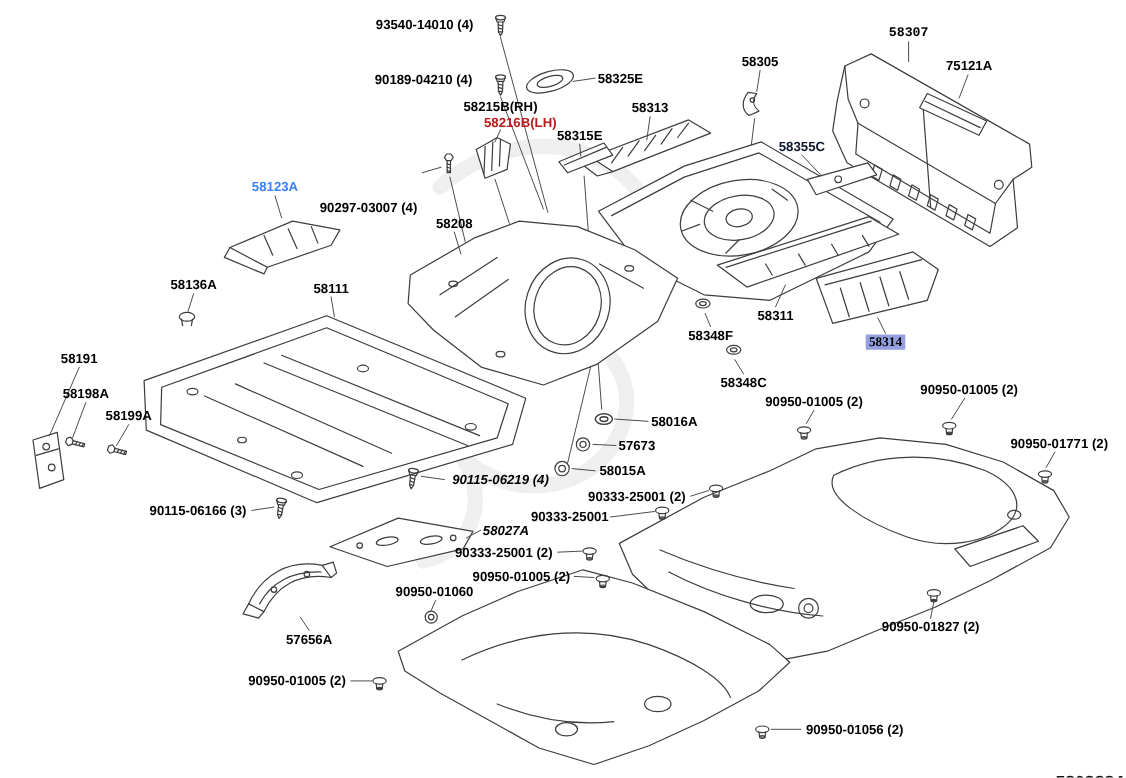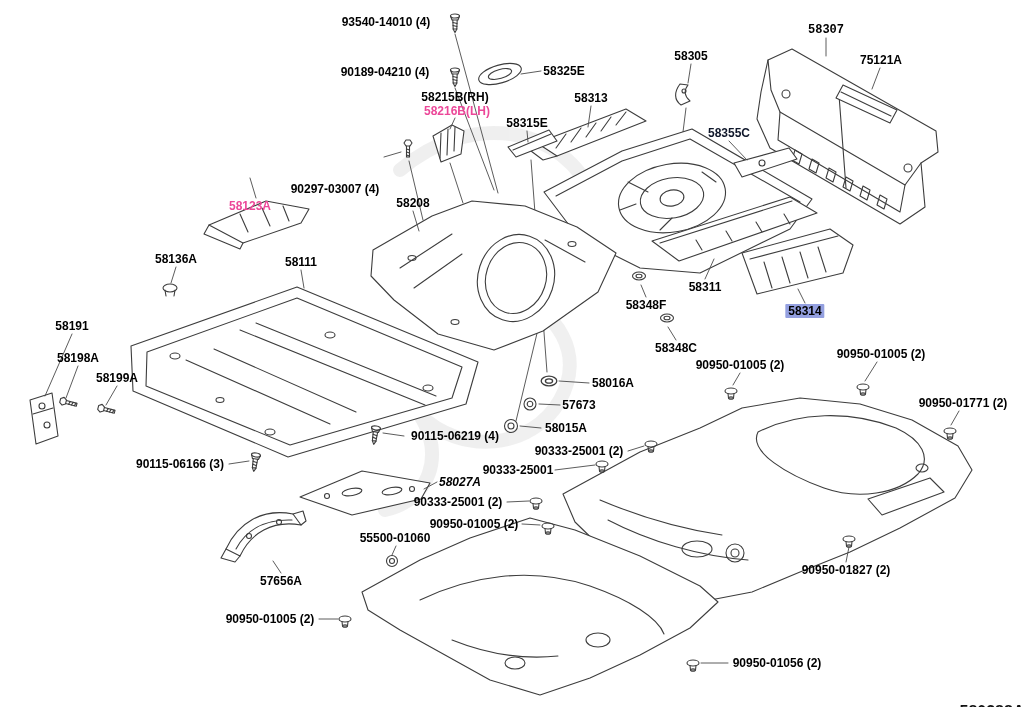--- a/index.html
+++ b/index.html
@@ -5,21 +5,21 @@
 <style>
   html,body{margin:0;padding:0;background:#fff;}
   .stage{position:relative;width:1024px;height:707px;background:#fff;overflow:hidden;
          font-family:"Liberation Sans",sans-serif;}
   .stage svg{position:absolute;left:0;top:0;}
   .ln{stroke:#3d3d3d;fill:none;stroke-width:1.1;stroke-linejoin:round;stroke-linecap:round;}
   .fw{fill:#ffffff;}
   .ld{stroke:#4a4a4a;stroke-width:0.9;fill:none;stroke-linecap:round;}
   .part-label{position:absolute;transform:translate(-50%,-50%);font-size:12px;font-weight:bold;
               color:#000;white-space:nowrap;line-height:1;cursor:default;}
-  .part-label.highlight{padding:1px 3px;border-radius:1px;}
+  .part-label.highlight{padding:1px 3px;border-radius:1px;font-family:Liberation Serif, serif;}
   .diagram-code{position:absolute;transform:translate(-50%,-50%);font-size:16px;font-weight:bold;
                 color:#111;white-space:nowrap;margin-top:20px;}
 </style>
 </head>
 <body>
 
 <div class="stage">
 
   <svg width="1024" height="707" viewBox="0 0 1024 707">
     <defs>
@@ -279,53 +279,53 @@
     <g>
       <path class="ld" d="M826,38 L826,56 M691,64 L688,83 M880,68 L872,89 M591,106 L588,127 M527,131 L528,142 M541,71 L521,74 M455,118 L450,129 M729,141 L747,160 M384,157 L401,152 M250,178 L256,198 M413,211 L419,231 M176,267 L171,283 M301,270 L304,288 M705,279 L714,259 M646,297 L641,285 M805,303 L798,289 M676,340 L668,327 M72,334 L45,396 M78,366 L66,398 M117,386 L106,405 M740,373 L733,385 M877,362 L865,381 M959,411 L951,425 M589,383 L559,381 M560,405 L539,404 M541,428 L520,426 M404,436 L383,433 M628,451 L644,446 M229,464 L249,461 M437,482 L424,489 M555,470 L595,465 M507,502 L529,501 M522,524 L540,525 M396,546 L392,555 M281,573 L273,561 M319,619 L338,619 M846,562 L849,547 M728,663 L701,663"></path>
     </g>
   </svg>
 
   <div>
       <div class="part-label" style="left: 386px; top: 22px; color: rgb(0, 0, 0);">93540-14010 (4)</div>
       <div class="part-label" style="left: 385px; top: 72px; color: rgb(0, 0, 0);">90189-04210 (4)</div>
       <div class="part-label" style="left: 564px; top: 71px; color: rgb(0, 0, 0);">58325E</div>
       <div class="part-label" style="left: 455px; top: 97px; color: rgb(0, 0, 0);">58215B(RH)</div>
-      <div class="part-label" style="left: 457px; top: 111px; color: #ec4899;">58216B(LH)</div>
+      <div class="part-label" style="left: 473px; top: 111px; color: #b91c1c;">58216B(LH)</div>
       <div class="part-label" style="left: 826px; top: 30px; color: rgb(0, 0, 0); font-family: Liberation Mono, monospace;">58307</div>
       <div class="part-label" style="left: 691px; top: 56px; color: rgb(0, 0, 0);">58305</div>
       <div class="part-label" style="left: 881px; top: 60px; color: rgb(0, 0, 0);">75121A</div>
       <div class="part-label" style="left: 591px; top: 98px; color: rgb(0, 0, 0);">58313</div>
       <div class="part-label" style="left: 527px; top: 123px; color: rgb(0, 0, 0);">58315E</div>
       <div class="part-label" style="left: 729px; top: 133px; color: #0f172a;">58355C</div>
       <div class="part-label" style="left: 335px; top: 157px; color: rgb(0, 0, 0); margin-top: 32px;">90297-03007 (4)</div>
-      <div class="part-label" style="left: 250px; top: 170px; color: #ec4899; margin-top: 36px;">58123A</div>
+      <div class="part-label" style="left: 250px; top: 170px; color: #3b82f6;">58123A</div>
       <div class="part-label" style="left: 413px; top: 203px; color: rgb(0, 0, 0);">58208</div>
       <div class="part-label" style="left: 176px; top: 259px; color: rgb(0, 0, 0);">58136A</div>
       <div class="part-label" style="left: 301px; top: 262px; color: rgb(0, 0, 0);">58111</div>
       <div class="part-label" style="left: 705px; top: 287px; color: rgb(0, 0, 0);">58311</div>
       <div class="part-label" style="left: 646px; top: 305px; color: rgb(0, 0, 0);">58348F</div>
       <div class="part-label highlight" style="left: 805px; top: 311px; color: rgb(0, 0, 0); background: rgb(148, 160, 224);">58314</div>
       <div class="part-label" style="left: 676px; top: 348px; color: rgb(0, 0, 0);">58348C</div>
       <div class="part-label" style="left: 72px; top: 326px; color: rgb(0, 0, 0);">58191</div>
       <div class="part-label" style="left: 78px; top: 358px; color: rgb(0, 0, 0);">58198A</div>
       <div class="part-label" style="left: 117px; top: 378px; color: rgb(0, 0, 0);">58199A</div>
       <div class="part-label" style="left: 740px; top: 365px; color: rgb(0, 0, 0);">90950-01005 (2)</div>
       <div class="part-label" style="left: 881px; top: 354px; color: rgb(0, 0, 0);">90950-01005 (2)</div>
       <div class="part-label" style="left: 963px; top: 403px; color: rgb(0, 0, 0);">90950-01771 (2)</div>
       <div class="part-label" style="left: 613px; top: 383px; color: rgb(0, 0, 0);">58016A</div>
       <div class="part-label" style="left: 579px; top: 405px; color: rgb(0, 0, 0);">57673</div>
       <div class="part-label" style="left: 566px; top: 428px; color: rgb(0, 0, 0);">58015A</div>
-      <div class="part-label" style="left: 455px; top: 436px; color: rgb(0, 0, 0);">90115-06219 (4)</div>
+      <div class="part-label" style="left: 455px; top: 436px; color: rgb(0, 0, 0); font-style: italic;">90115-06219 (4)</div>
       <div class="part-label" style="left: 579px; top: 451px; color: rgb(0, 0, 0);">90333-25001 (2)</div>
       <div class="part-label" style="left: 180px; top: 464px; color: rgb(0, 0, 0);">90115-06166 (3)</div>
       <div class="part-label" style="left: 518px; top: 470px; color: rgb(0, 0, 0); text-align: center;">90333-25001</div>
       <div class="part-label" style="left: 460px; top: 482px; color: rgb(0, 0, 0); font-style: italic;">58027A</div>
       <div class="part-label" style="left: 458px; top: 502px; color: rgb(0, 0, 0);">90333-25001 (2)</div>
       <div class="part-label" style="left: 474px; top: 524px; color: rgb(0, 0, 0);">90950-01005 (2)</div>
-      <div class="part-label" style="left: 395px; top: 538px; color: rgb(0, 0, 0);">55500-01060</div>
+      <div class="part-label" style="left: 395px; top: 538px; color: rgb(0, 0, 0);">90950-01060</div>
       <div class="part-label" style="left: 281px; top: 581px; color: rgb(0, 0, 0);">57656A</div>
       <div class="part-label" style="left: 270px; top: 619px; color: rgb(0, 0, 0);">90950-01005 (2)</div>
       <div class="part-label" style="left: 846px; top: 570px; color: rgb(0, 0, 0);">90950-01827 (2)</div>
       <div class="part-label" style="left: 777px; top: 663px; color: rgb(0, 0, 0);">90950-01056 (2)</div>
     </div>
 
   <div class="diagram-code" style="left: 992px; top: 692px;">580388A</div>
 
 </div>
 

